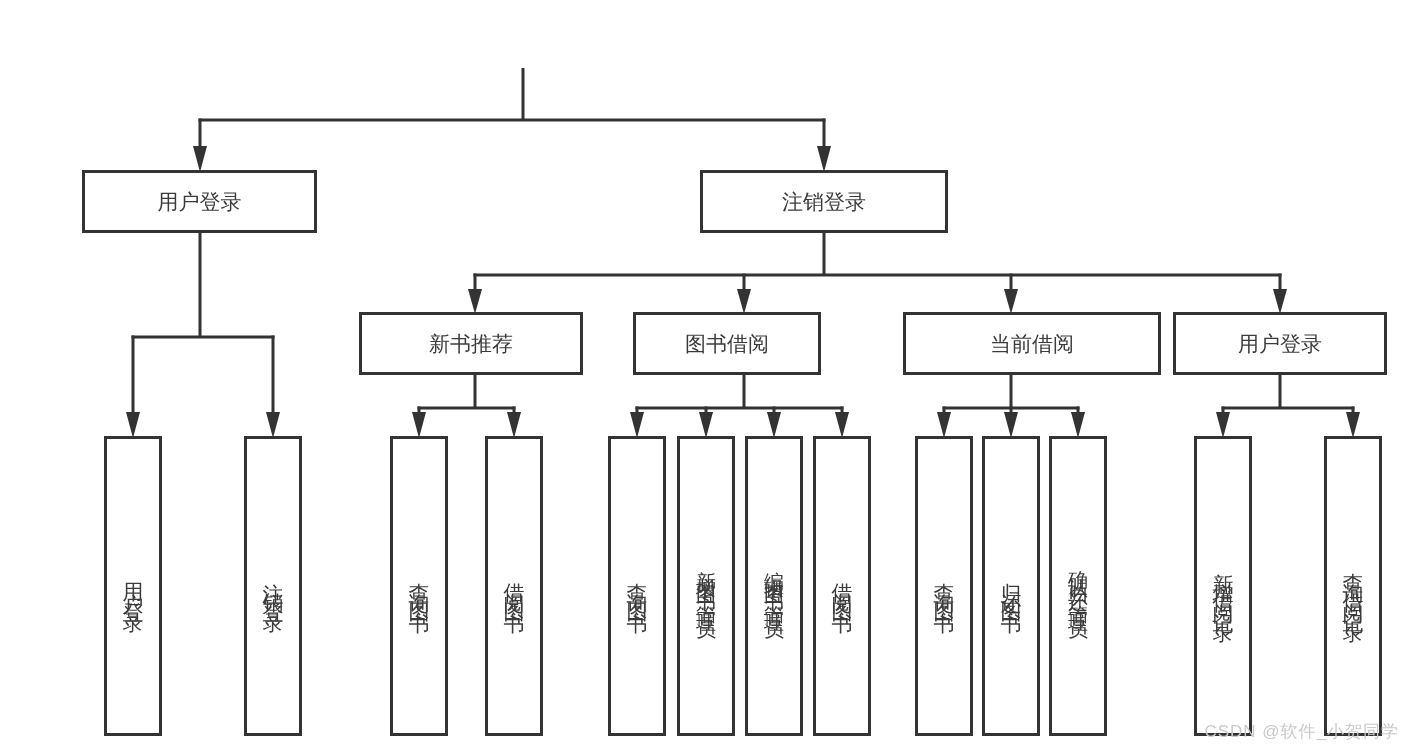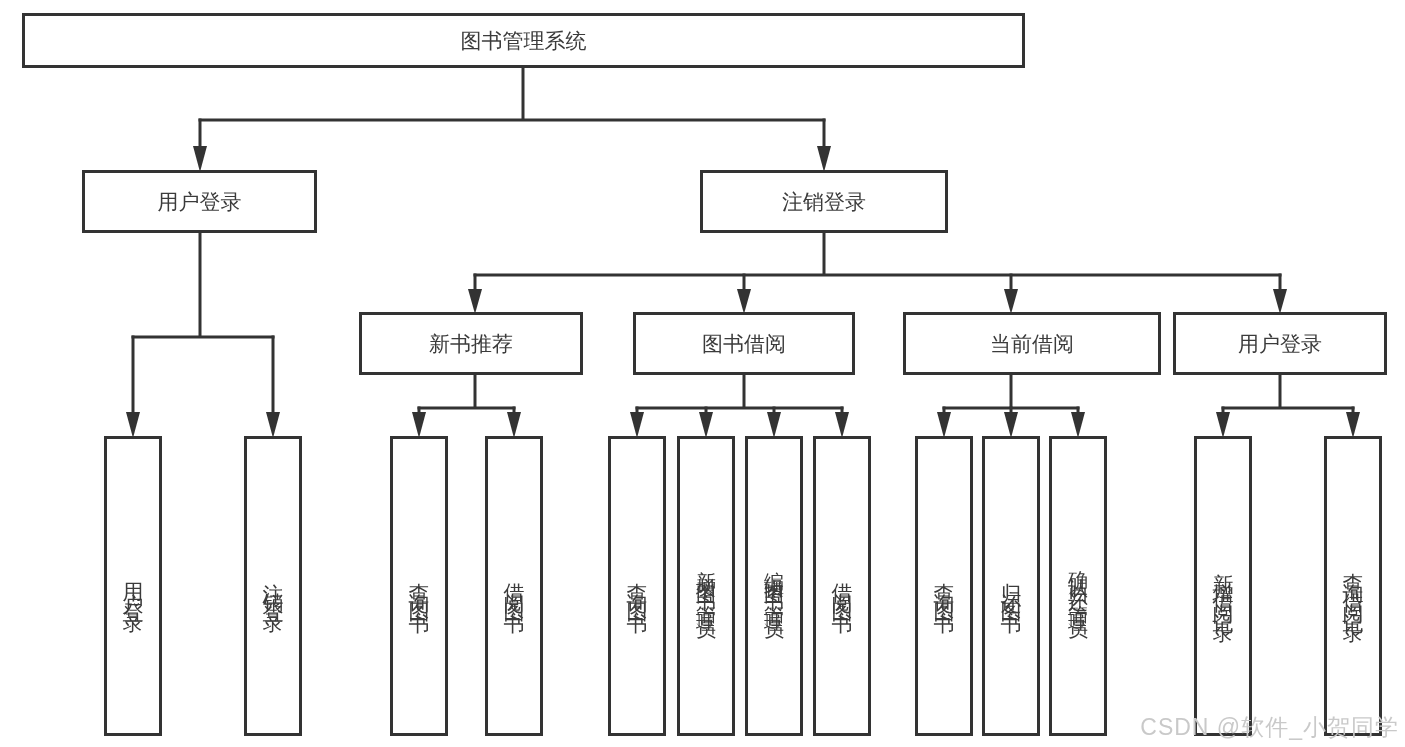--- a/index.html
+++ b/index.html
@@ -36,45 +36,42 @@
   }
   .leaf.long .lbl{letter-spacing:7px;font-size:20px;}
   .connectors{
     position:absolute;left:0;top:0;
     pointer-events:none;
   }
   .watermark{
     position:absolute;
     right:6px;bottom:4px;
     color:#c9c9c9;
-    font-size:23px;
+    font-size:17px;
     letter-spacing:1px;
     z-index:5;
   }
 </style>
 </head>
 <body>
 
 <div class="canvas">
 
-  <div class="node" style="left:22px;top:13px;width:1003px;height:55px">
-    <span class="lbl">图书管理系统</span>
-  </div>
 
   <div class="node" style="left:82px;top:170px;width:235px;height:63px">
     <span class="lbl">用户登录</span>
   </div>
   <div class="node" style="left:700px;top:170px;width:248px;height:63px">
     <span class="lbl">注销登录</span>
   </div>
 
   <div class="node" style="left:359px;top:312px;width:224px;height:63px">
     <span class="lbl">新书推荐</span>
   </div>
-  <div class="node" style="left:633px;top:312px;width:222px;height:63px">
+  <div class="node" style="left:633px;top:312px;width:188px;height:63px">
     <span class="lbl">图书借阅</span>
   </div>
   <div class="node" style="left:903px;top:312px;width:258px;height:63px">
     <span class="lbl">当前借阅</span>
   </div>
   <div class="node" style="left:1173px;top:312px;width:214px;height:63px">
     <span class="lbl">用户登录</span>
   </div>
 
   <div class="node leaf" style="left:104px">

